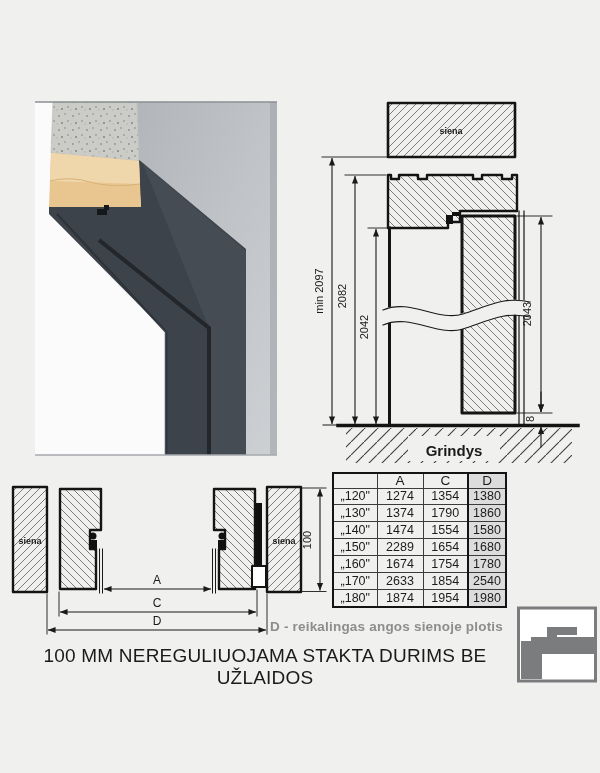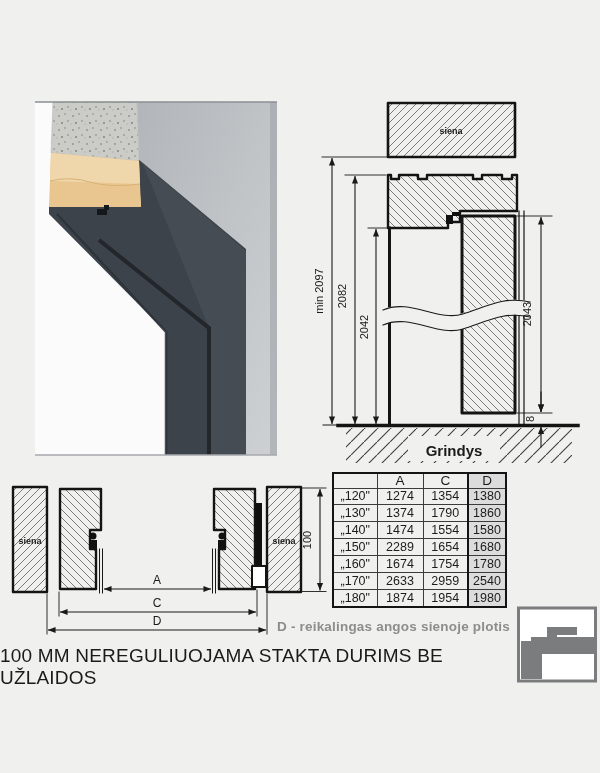--- a/index.html
+++ b/index.html
@@ -11,23 +11,23 @@
   .siena-text{font-size:9px;font-weight:bold}
   .grindys-text{font-size:15px;font-weight:bold}
   .drawing{position:absolute;left:0;top:0}
   .size-table{position:absolute;left:332px;top:472px}
   .size-table table{border-collapse:collapse;table-layout:fixed;width:173px;height:136px;
        font-size:12.5px;color:#1c1c1c;border:2px solid #141414}
   .size-table td,.size-table th{border:1px solid #3c3c3c;text-align:center;padding:0;
        font-weight:normal;line-height:1;overflow:hidden;white-space:nowrap}
   .size-table th{font-size:13.5px}
   .size-table .dcol{background:#dcdcdc;border-left:2px solid #141414;border-right:2px solid #141414}
-  .note{position:absolute;left:270px;top:619px;width:240px;text-align:right;
+  .note{position:absolute;left:270px;top:619px;width:240px;
        font-size:13.5px;font-weight:bold;color:#8d8d8d;letter-spacing:.2px}
-  .caption{position:absolute;left:0;top:645px;width:530px;
+  .caption{position:absolute;left:0;top:645px;width:530px;text-align:center;
        font-size:19px;color:#1a1a1a;letter-spacing:.2px}
 </style>
 </head>
 <body>
 
 <svg class="drawing" width="600" height="773" viewBox="0 0 600 773">
   <defs>
     <pattern id="hW" width="8" height="8" patternUnits="userSpaceOnUse">
       <path d="M0,8 L8,0" stroke="#6e6e6e" stroke-width="0.9"></path>
     </pattern>
@@ -232,21 +232,21 @@
         </tr>
         <tr>
           <td>„160"</td>
           <td>1674</td>
           <td>1754</td>
           <td class="dcol">1780</td>
         </tr>
         <tr>
           <td>„170"</td>
           <td>2633</td>
-          <td>2959</td>
+          <td>1854</td>
           <td class="dcol">2540</td>
         </tr>
         <tr>
           <td>„180"</td>
           <td>1874</td>
           <td>1954</td>
           <td class="dcol">1980</td>
         </tr>
       </tbody>
   </table>

